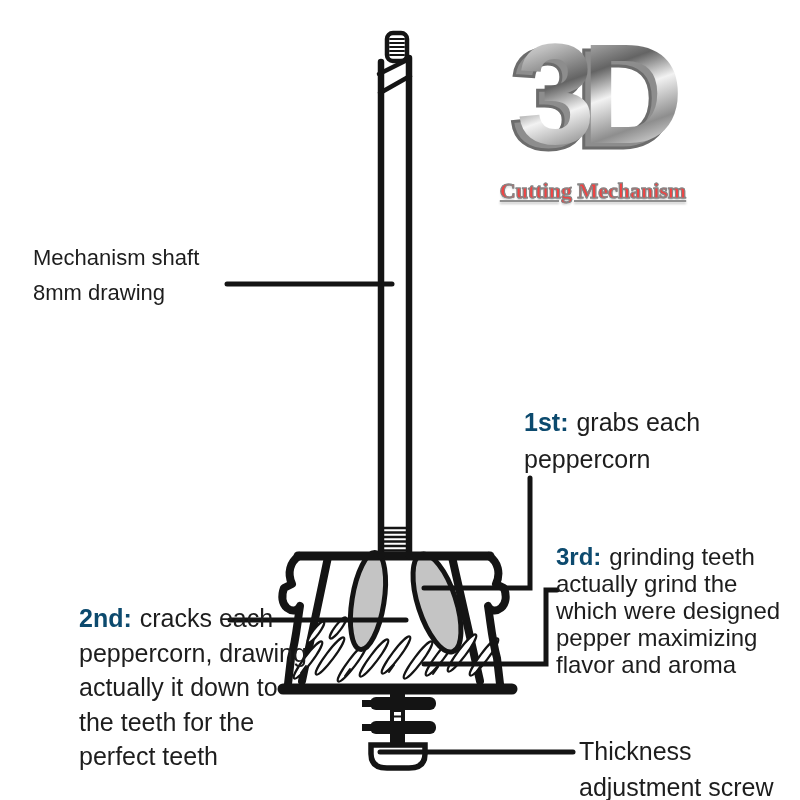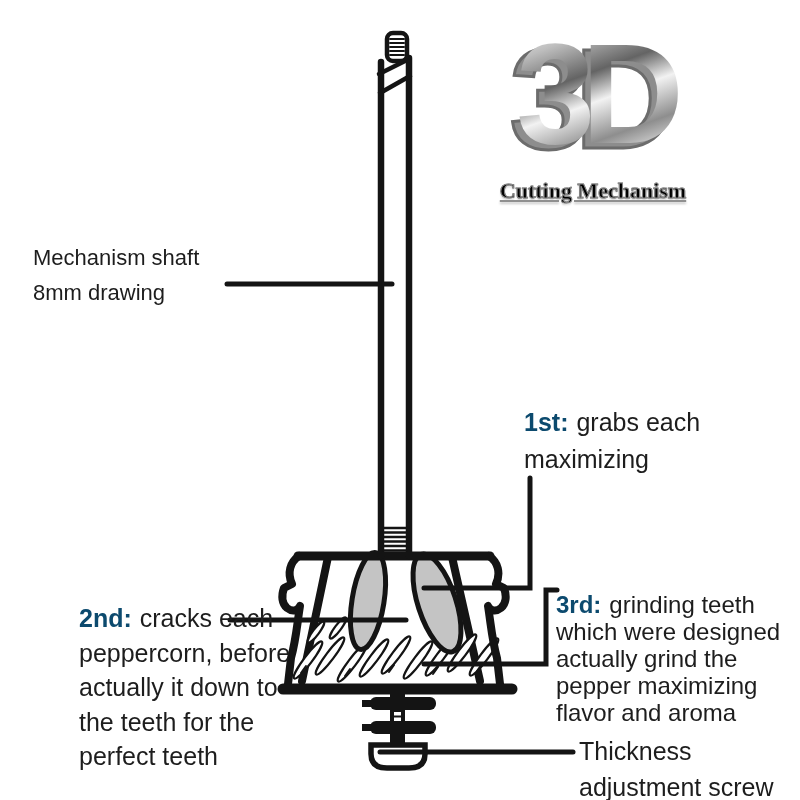--- a/index.html
+++ b/index.html
@@ -5,41 +5,41 @@
   html,body{margin:0;padding:0;background:#fff;}
   .stage{
     position:relative;width:800px;height:800px;background:#fff;overflow:hidden;
     font-family:"Liberation Sans", sans-serif;color:#1d1d1d;
   }
   .stage svg{position:absolute;left:0;top:0;}
   .label{position:absolute;white-space:nowrap;color:#1d1d1d;}
   .label .step{color:#0c4a6e;font-weight:bold;margin-right:8px;}
   #lbl-shaft{left:33px;top:240px;font-size:22px;line-height:35px;}
   #lbl-first{left:524px;top:404px;font-size:25px;line-height:37px;}
-  #lbl-third{left:556px;top:543px;font-size:24px;line-height:27px;margin-top:48px;}
+  #lbl-third{left:556px;top:543px;font-size:24px;line-height:27px;}
   #lbl-second{left:37px;top:601px;font-size:25px;line-height:34.5px;margin-left:42px;}
   #lbl-screw{left:579px;top:733px;font-size:25px;line-height:36px;}
 
   
   #logo{position:absolute;left:498px;top:18px;width:190px;text-align:center;}
   .logo-3d-wrap{position:relative;height:158px;}
   .logo-3d{
     position:absolute;left:0;top:0;width:100%;
     font-family:"Liberation Sans", sans-serif;font-weight:bold;
     font-size:142px;line-height:152px;letter-spacing:-14px;
   }
   .logo-back{color:#8d8d8d;-webkit-text-stroke:3px #6c6c6c;transform:translate(-7px,5px);filter:blur(.4px);}
   .logo-front{
     background:linear-gradient(160deg,#ffffff 4%,#bdbdbd 22%,#646464 40%,#f2f2f2 54%,#8e8e8e 72%,#fdfdfd 90%);
     -webkit-background-clip:text;background-clip:text;color:transparent;
   }
   .logo-caption{
     display:inline-block;margin-top:2px;
     font-family:"Liberation Serif", serif;font-weight:bold;font-size:22px;
-    color:#000000;-webkit-text-stroke:1px #878787;
+    color:#ef4444;-webkit-text-stroke:1px #878787;
     text-decoration:underline;text-decoration-color:#909090;
     text-shadow:0 2px 2px #c9c9c9;
   }
 </style>
 </head>
 <body>
 
 <div class="stage">
 
   <svg width="800" height="800" viewBox="0 0 800 800">
@@ -141,39 +141,39 @@
 
   <div id="lbl-shaft" class="label">
     <div>Mechanism shaft</div>
     <div>8mm drawing</div>
   </div>
 
   <div id="lbl-first" class="label">
     <div>
       <span class="step">1st:</span><span>grabs each</span>
     </div>
-    <div>maximizing</div>
+    <div>peppercorn</div>
   </div>
 
   <div id="lbl-second" class="label">
     <div>
       <span class="step">2nd:</span><span>cracks each</span>
     </div>
-    <div>peppercorn, before</div>
+    <div>peppercorn, drawing</div>
     <div>actually it down to</div>
     <div>the teeth for the</div>
     <div>perfect teeth</div>
   </div>
 
   <div id="lbl-third" class="label">
     <div>
       <span class="step">3rd:</span><span>grinding teeth</span>
     </div>
+    <div>actually grind the</div>
     <div>which were designed</div>
-    <div>actually grind the</div>
     <div>pepper maximizing</div>
     <div>flavor and aroma</div>
   </div>
 
   <div id="lbl-screw" class="label">
     <div>Thickness</div>
     <div>adjustment screw</div>
   </div>
 
 </div>

